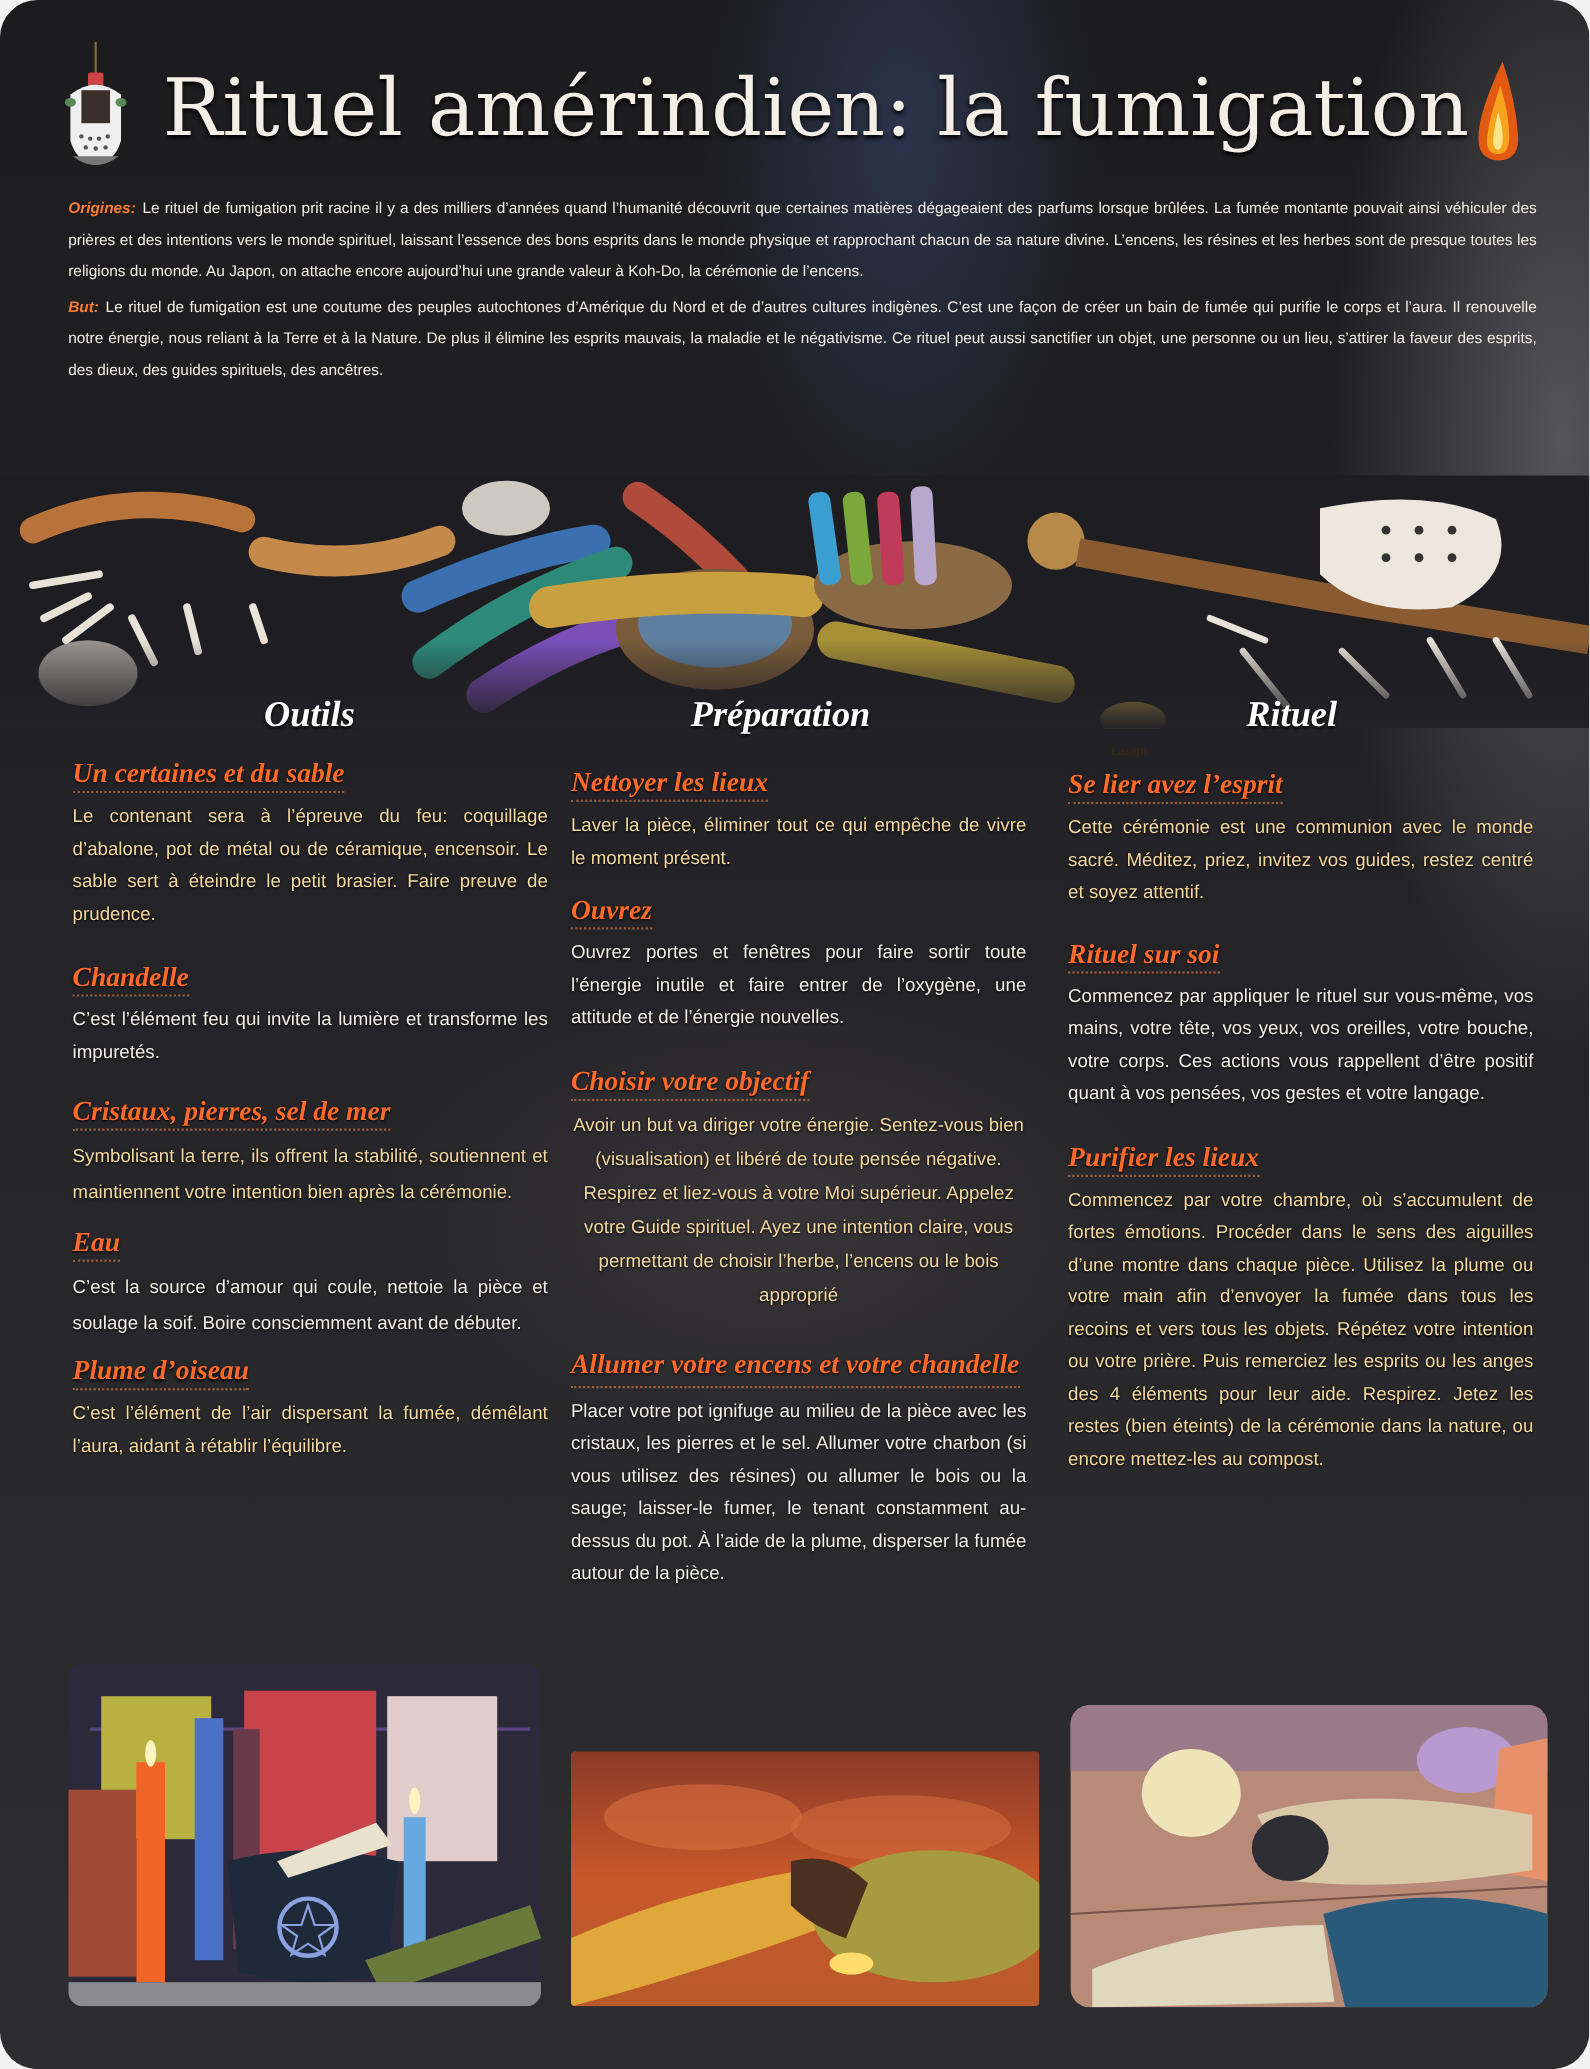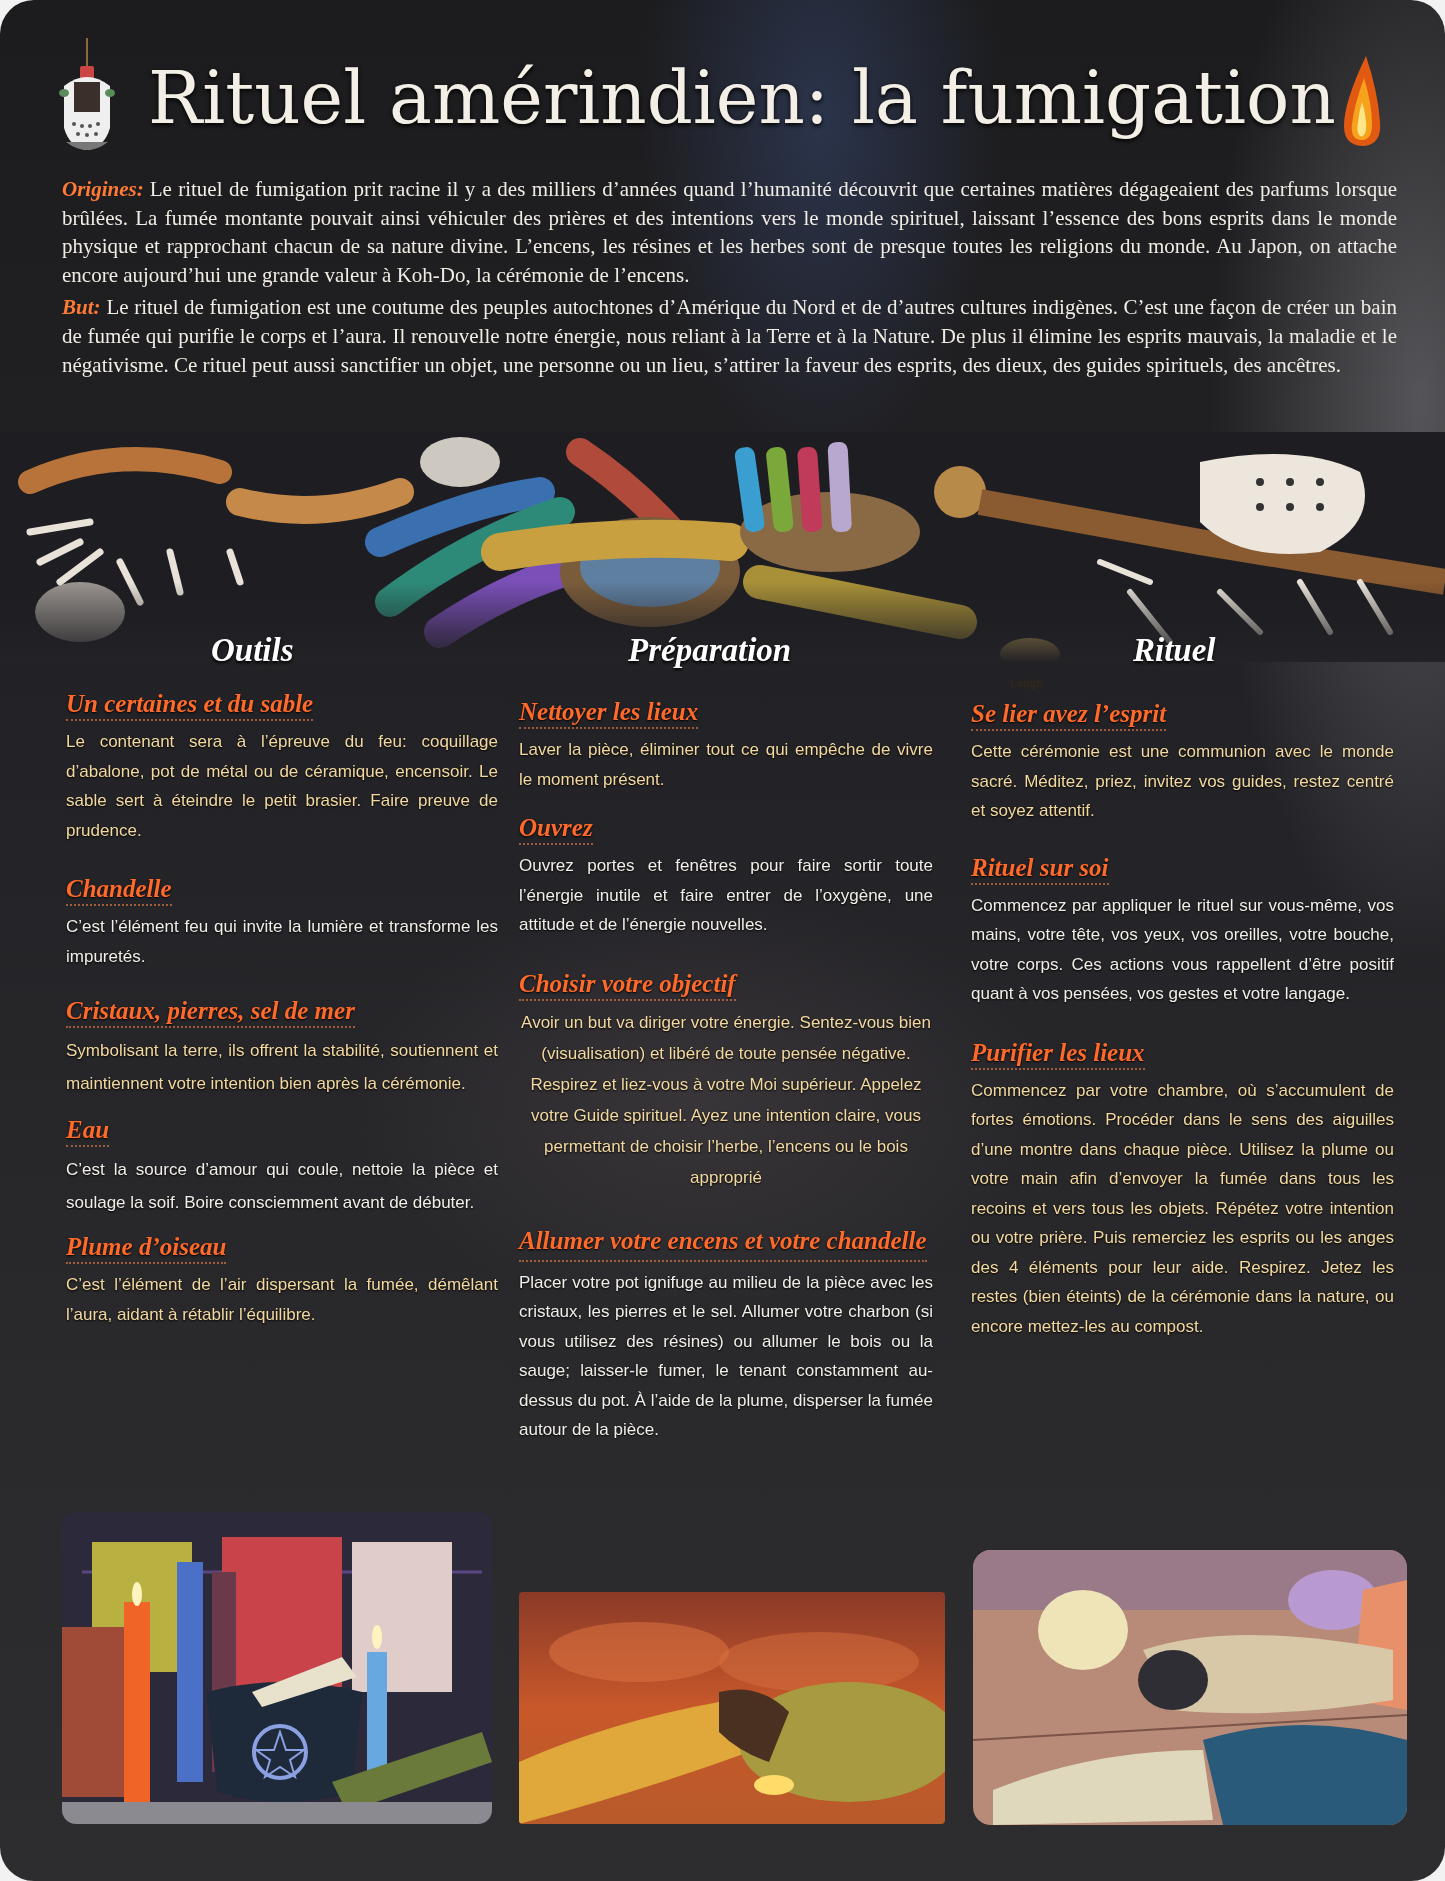--- a/index.html
+++ b/index.html
@@ -12,21 +12,21 @@
       radial-gradient(ellipse 300px 800px at 1420px 400px, rgba(150,150,155,0.45), transparent 70%),
       radial-gradient(ellipse 500px 300px at 700px 1100px, rgba(90,80,85,0.35), transparent 70%),
       linear-gradient(180deg, #1c1c1e 0%, #232226 40%, #2a2a2d 75%, #2d2d30 100%);
   }
   
   .title-row { position:absolute; left:0; top:38px; width:1292px; height:110px; }
   .talisman { position:absolute; left:56px; top:0; width:62px; height:120px; }
   .title { position:absolute; left:148px; top:18px; font-family:"DejaVu Serif", serif; font-size:72px; color:#f3eee6; letter-spacing:0px; white-space:nowrap; text-shadow:0 2px 4px #000; }
   .flame { position:absolute; left:1338px; top:14px; width:46px; height:96px; }
 
-  .intro { position:absolute; left:62px; top:175px; width:1335px; font-family:Liberation Serif, serif; color:#f1ede4; font-size:21px; line-height:28.6px; text-align:justify; }
+  .intro { position:absolute; left:62px; top:175px; width:1335px; font-family:Liberation Sans, sans-serif; color:#f1ede4; font-size:14px; line-height:28.6px; text-align:justify; }
   .intro p { margin:0 0 4px 0; }
   .intro .lbl { font-weight:bold; font-style:italic; color:#ff7a33; margin-right:6px; }
 
   
   .banner { position:absolute; left:0; top:432px; width:1445px; height:230px; overflow:hidden; }
   .banner svg { width:100%; height:100%; display:block; }
 
   .col-heading { position:absolute; top:632px; font-family:"Liberation Serif", serif; font-weight:bold; font-style:italic; font-size:33px; color:#ffffff; text-shadow:0 2px 3px #000; }
 
   .col { position:absolute; top:690px; width:432px; }
@@ -147,21 +147,21 @@
           <line x1="1300" y1="150" x2="1330" y2="200"></line>
         <line x1="1360" y1="150" x2="1390" y2="200"></line>
       </g>
 
       <ellipse cx="1030" cy="222" rx="30" ry="16" fill="#d8b85a"></ellipse>
       <rect x="0" y="150" width="1445" height="80" fill="url(#bfade)"></rect>
     </svg>
   </div>
   <div style="position:absolute;left:1010px;top:678px;font-size:11px;color:#3a2a10;font-family:Liberation Mono, monospace;">Laugh</div>
 
-  <div class="col-heading" style="left:211px;">Outils</div>
+  <div class="col-heading" style="left:240px;">Outils</div>
   <div class="col-heading" style="left:628px;">Préparation</div>
   <div class="col-heading" style="left:1133px;">Rituel</div>
 
   <div class="col" style="left:66px;top:690px;">
     <div class="sec warm">
       <h3>Un certaines et du sable</h3>
       <p>Le contenant sera à l’épreuve du feu: coquillage d’abalone, pot de métal ou de céramique, encensoir. Le sable sert à éteindre le petit brasier. Faire preuve de prudence.</p>
     </div>
     <div class="sec white" style="margin-top:30px;">
       <h3>Chandelle</h3>

